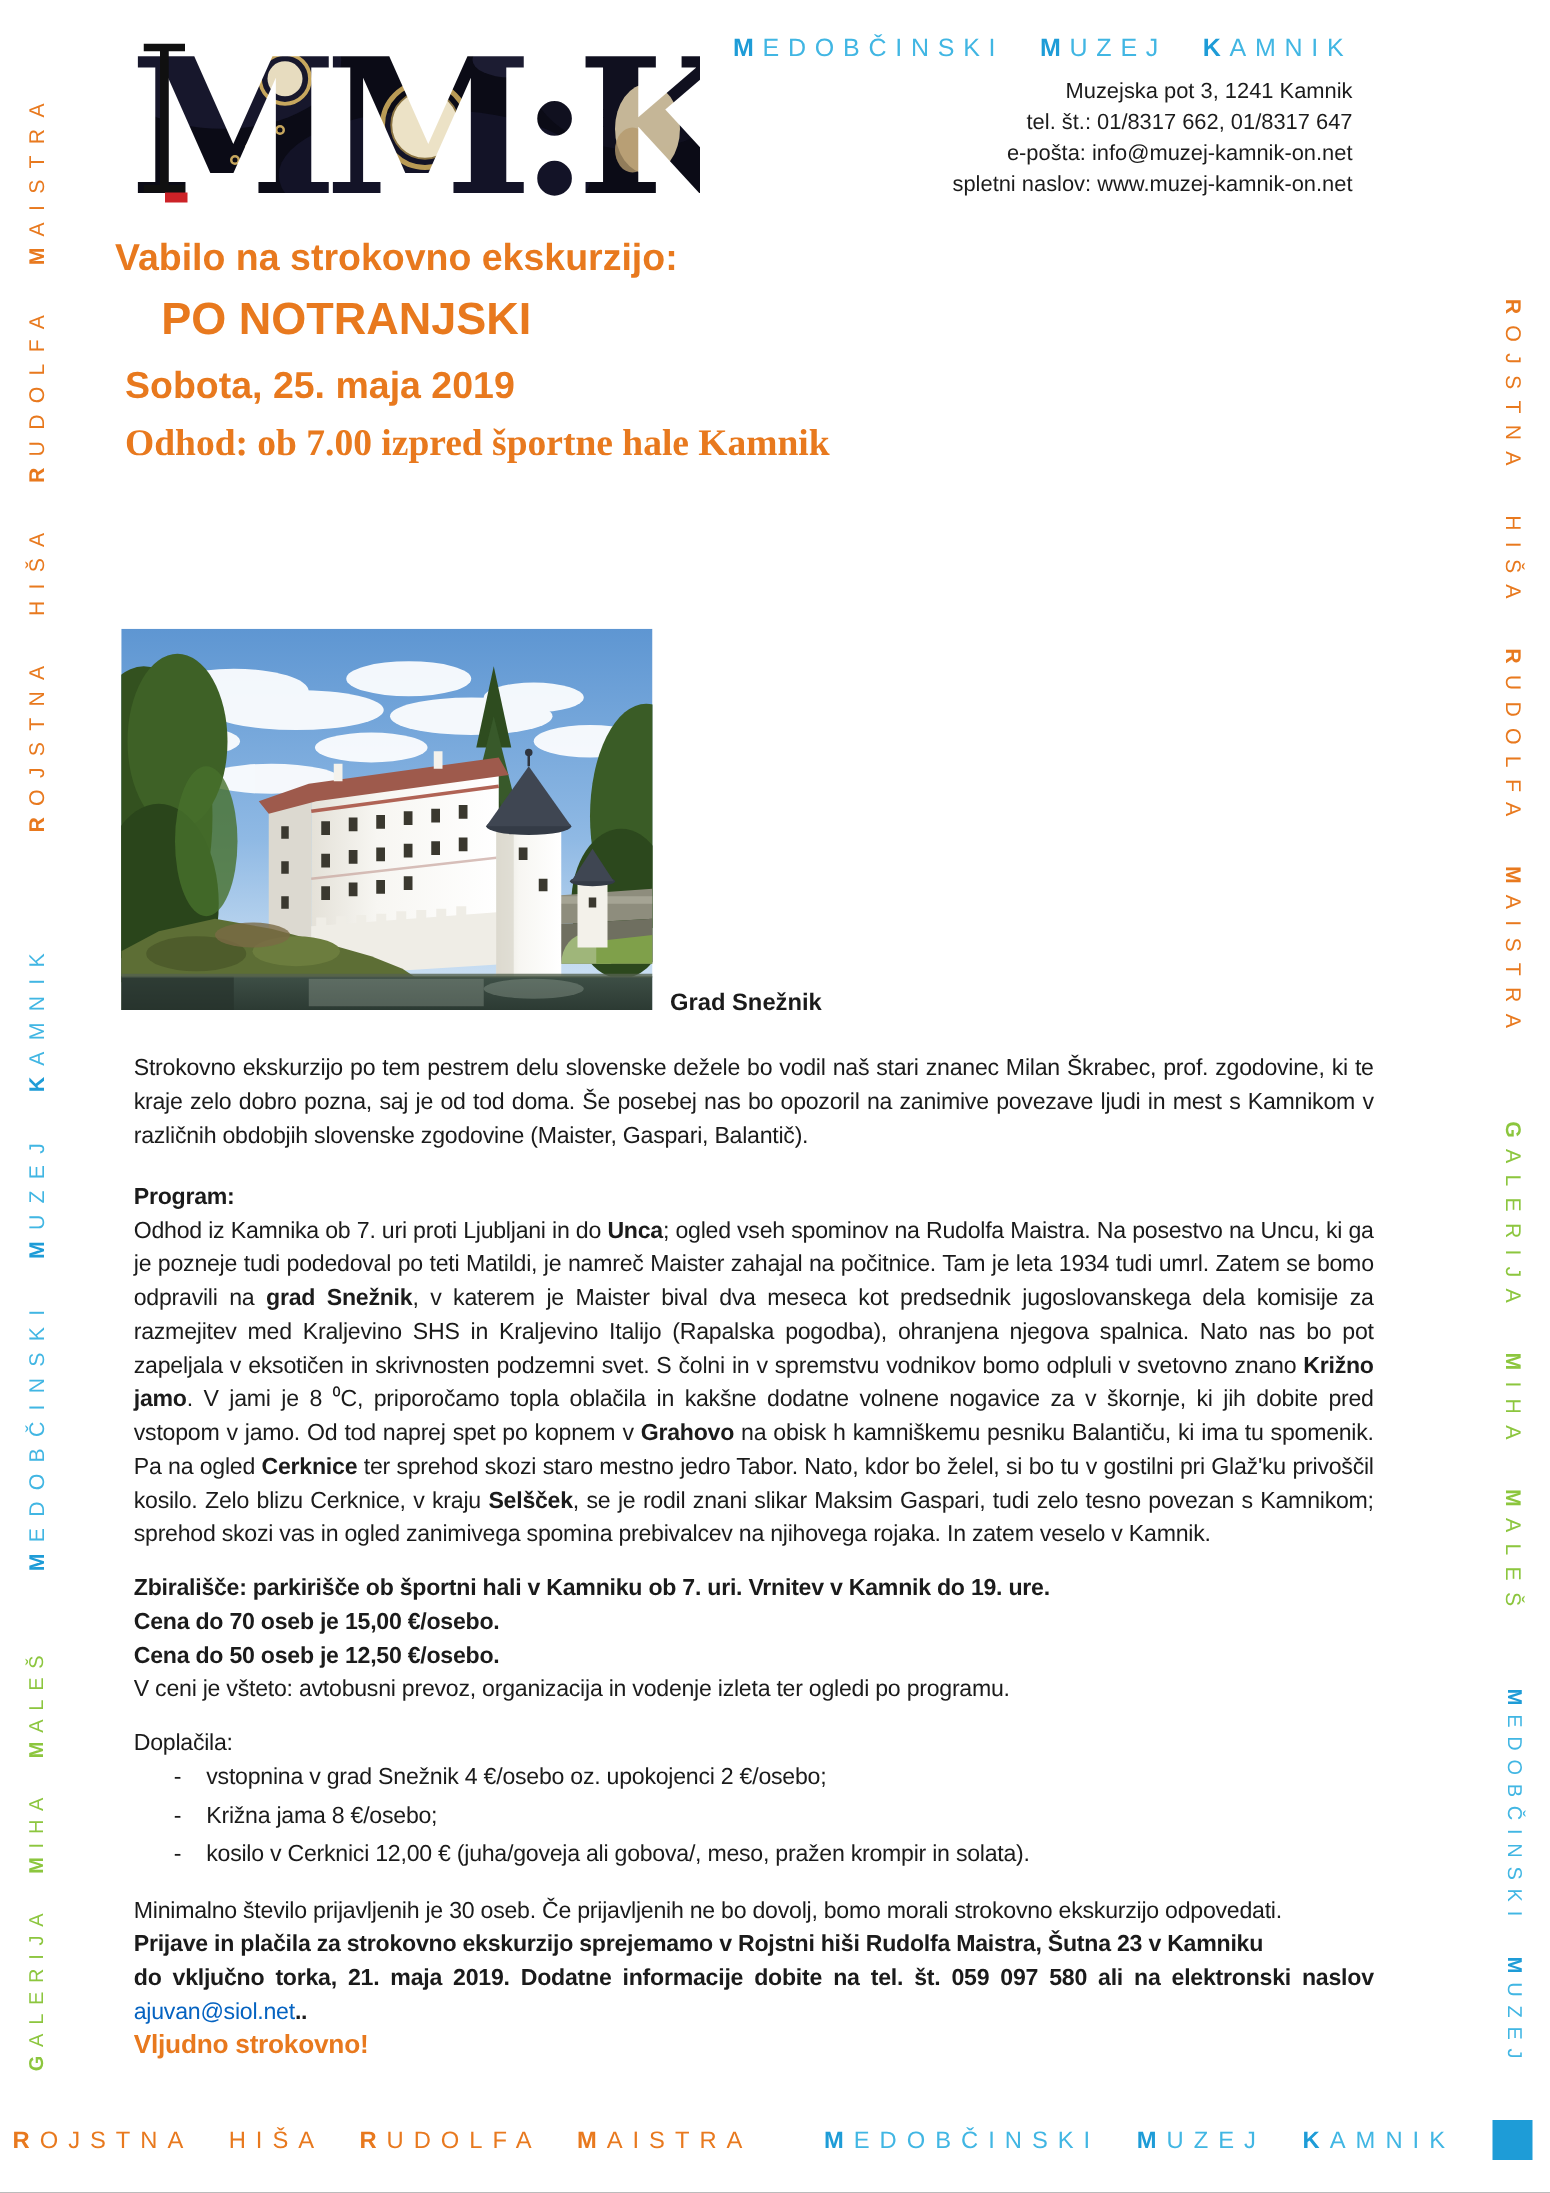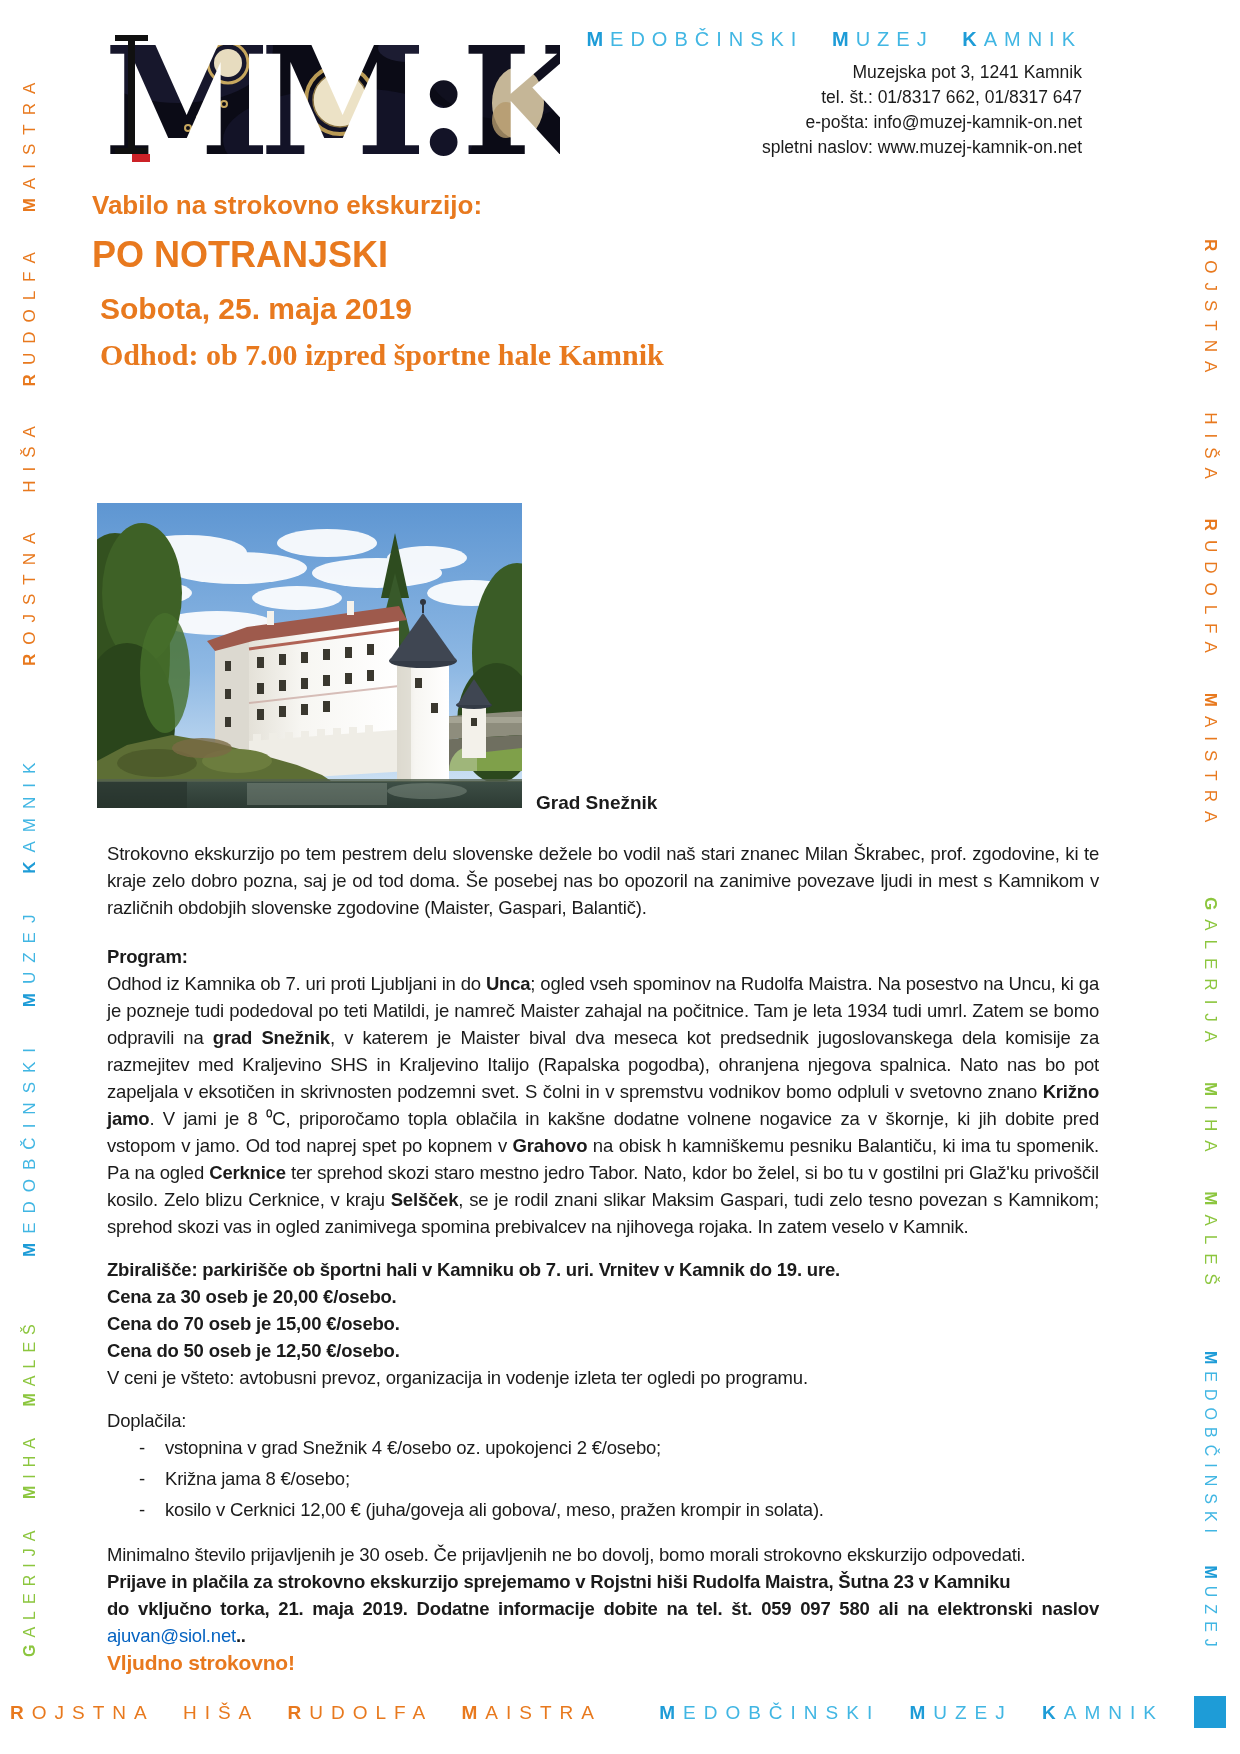--- a/index.html
+++ b/index.html
@@ -25,22 +25,22 @@
     position:absolute; top:28px; right:158px; white-space:nowrap;
     font-size:20px; letter-spacing:7px; word-spacing:16px;
   }
   .museum-address{
     position:absolute; top:60px; right:158px; text-align:right;
     font-size:17.5px; line-height:25px;
   }
 
   
   .head{position:absolute; left:92px; font-weight:700; color:var(--orange); white-space:nowrap;}
-  .h-invite{top:190px; font-size:26px;}
-  .h-dest{top:234px; font-size:36px;}
+  .h-invite{top:190px; font-size:30px;}
+  .h-dest{top:234px; font-size:36px;margin-left:37px;}
   .h-date{left:100px; top:292px; font-size:30px;}
   .h-dep{left:100px; top:338px; font-size:30px;font-family:Liberation Serif, serif;}
 
   
   .photo{position:absolute; left:97px; top:503px; width:425px; height:305px;}
   .photo-caption{position:absolute; left:536px; top:792px; font-size:19px; font-weight:700;}
 
   
   .main{
     position:absolute; left:107px; top:840px; width:992px;
@@ -252,21 +252,20 @@
   </div>
   <div class="photo-caption">Grad Snežnik</div>
 
   <div class="main">
     <p>Strokovno ekskurzijo po tem pestrem delu slovenske dežele bo vodil naš stari znanec Milan Škrabec, prof. zgodovine, ki te kraje zelo dobro pozna, saj je od tod doma. Še posebej nas bo opozoril na zanimive povezave ljudi in mest s Kamnikom v različnih obdobjih slovenske zgodovine (Maister, Gaspari, Balantič).</p>
     <div class="gap22"></div>
     <p class="bold-line">Program:</p>
     <p><span>Odhod iz Kamnika ob 7. uri proti Ljubljani in do </span><b>Unca</b><span>; ogled vseh spominov na Rudolfa Maistra. Na posestvo na Uncu, ki ga je pozneje tudi podedoval po teti Matildi, je namreč Maister zahajal na počitnice. Tam je leta 1934 tudi umrl. Zatem se bomo odpravili na </span><b>grad Snežnik</b><span>, v katerem je Maister bival dva meseca kot predsednik jugoslovanskega dela komisije za razmejitev med Kraljevino SHS in Kraljevino Italijo (Rapalska pogodba), ohranjena njegova spalnica. Nato nas bo pot zapeljala v eksotičen in skrivnosten podzemni svet. S čolni in v spremstvu vodnikov bomo odpluli v svetovno znano </span><b>Križno jamo</b><span>. V jami je 8 ⁰C, priporočamo topla oblačila in kakšne dodatne volnene nogavice za v škornje, ki jih dobite pred vstopom v jamo. Od tod naprej spet po kopnem v </span><b>Grahovo</b><span> na obisk h kamniškemu pesniku Balantiču, ki ima tu spomenik. Pa na ogled </span><b>Cerknice</b><span> ter sprehod skozi staro mestno jedro Tabor. Nato, kdor bo želel, si bo tu v gostilni pri Glaž'ku privoščil kosilo. Zelo blizu Cerknice, v kraju </span><b>Selšček</b><span>, se je rodil znani slikar Maksim Gaspari, tudi zelo tesno povezan s Kamnikom; sprehod skozi vas in ogled zanimivega spomina prebivalcev na njihovega rojaka. In zatem veselo v Kamnik.</span></p>
     <div class="gap16"></div>
     <p class="bold-line">Zbirališče: parkirišče ob športni hali v Kamniku ob 7. uri. Vrnitev v Kamnik do 19. ure.</p>
-    <p class="bold-line">Cena za 30 oseb je 20,00 €/osebo.</p>
     <p class="bold-line">Cena do 70 oseb je 15,00 €/osebo.</p>
     <p class="bold-line">Cena do 50 oseb je 12,50 €/osebo.</p>
     <p>V ceni je všteto: avtobusni prevoz, organizacija in vodenje izleta ter ogledi po programu.</p>
     <div class="gap16"></div>
     <p>Doplačila:</p>
     <div class="surcharge-list">
       <div class="li">
         <span class="dash">-</span>
         <span>vstopnina v grad Snežnik 4 €/osebo oz. upokojenci 2 €/osebo;</span>
       </div>

